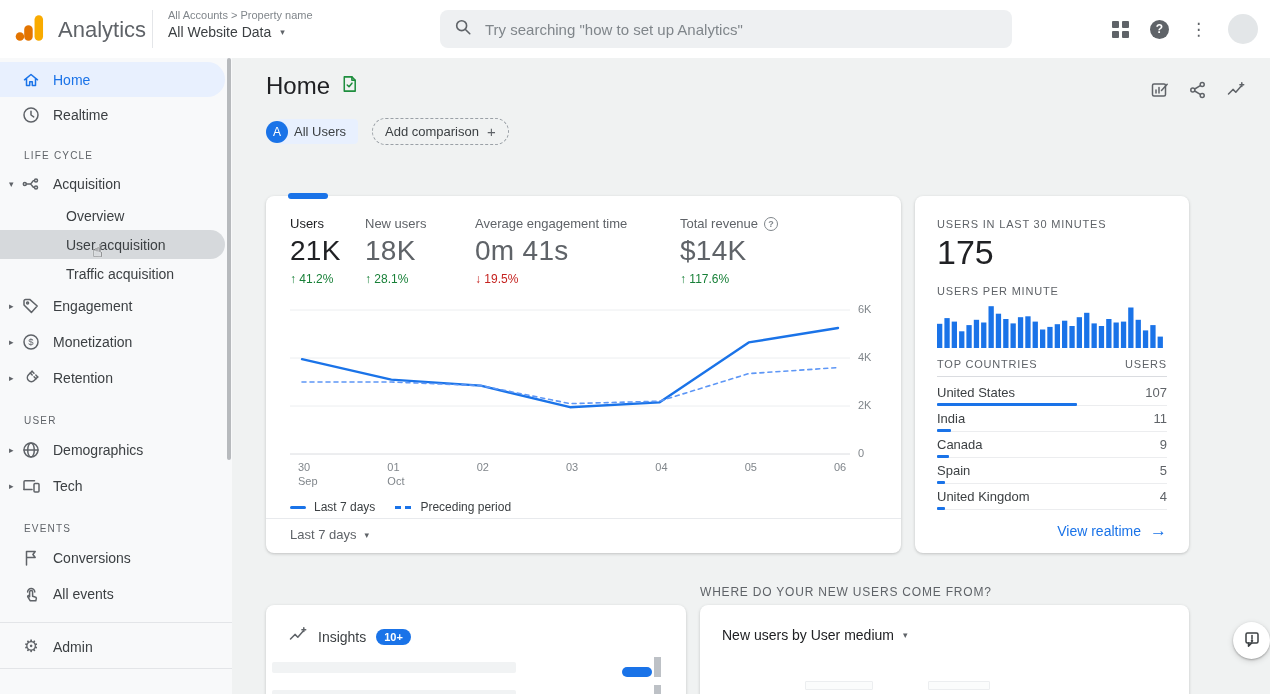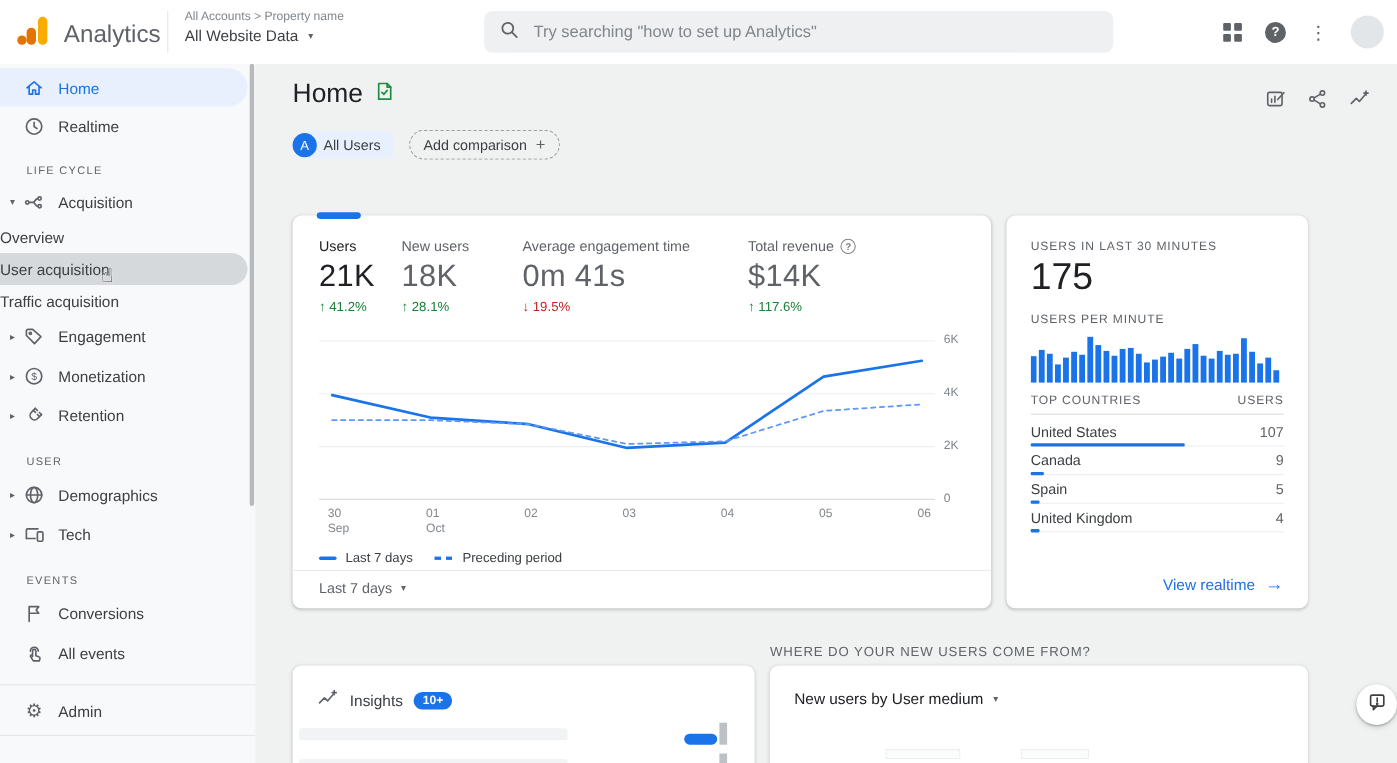--- a/index.html
+++ b/index.html
@@ -32,21 +32,21 @@
   aside{position:absolute;top:58px;left:0;bottom:0;width:232px;background:#f8f9fa;padding-top:4px}
   .nav-item{display:flex;align-items:center;height:35px;margin-right:7px;font-size:14px;color:#3c4043;cursor:pointer;position:relative}
   .nav-item.h36{height:36px}
   .nav-item.active{color:#1a73e8;background:#e8f0fe;border-radius:0 18px 18px 0}
   .nav-caret{width:18px;padding-left:9px;font-size:9px;color:#5f6368;flex:none}
   .nav-icon{width:20px;height:20px;margin-left:3px;flex:none;display:flex;align-items:center;justify-content:center}
   .nav-icon svg{stroke:#5f6368;fill:none;stroke-width:1.5;stroke-linecap:round;stroke-linejoin:round}
   .nav-item.active .nav-icon svg{stroke:#1a73e8}
   .gear-glyph{font-size:17px;color:#5f6368;line-height:1}
   .nav-label{margin-left:12px;white-space:nowrap}
-  .nav-child{display:flex;align-items:center;height:29px;margin-right:7px;font-size:14px;color:#3c4043;
+  .nav-child{display:flex;align-items:center;height:29px;margin-right:7px;padding-left:66px;font-size:14px;color:#3c4043;
              cursor:pointer;border-radius:0 16px 16px 0}
   .nav-child.hovered{background:#d6d9dc}
   .section-label{height:22px;margin-top:12px;padding-left:24px;font-size:10px;letter-spacing:1.2px;font-weight:400;
                  color:#5f6368;display:flex;align-items:center}
   .section-label.mt8{margin-top:8px;height:28px;align-items:flex-end;padding-bottom:6px}
   .aside-divider{height:1px;background:#e3e5e8;margin:10px 0 6px 0}
   .aside-divider.below{margin:4px 0 0 0}
   .aside-scrollbar{position:absolute;right:1px;top:0;width:4px;height:402px;background:#b7babd;border-radius:2px;cursor:pointer}
   .cursor-glyph{position:absolute;left:92px;top:182px;font-size:18px;color:#202124;z-index:3;
                 text-shadow:0 0 2px #fff,0 0 2px #fff}
@@ -506,20 +506,25 @@
         <span>TOP COUNTRIES</span>
         <span>USERS</span>
       </div>
       <div class="rt-rows">
         <div class="rt-row">
           <span class="name">United States</span>
           <span class="num">107</span>
           <span class="country-bar" style="width: 61%;"></span>
         </div>
         <div class="rt-row">
+          <span class="name">India</span>
+          <span class="num">11</span>
+          <span class="country-bar" style="width: 6.27103%;"></span>
+        </div>
+        <div class="rt-row">
           <span class="name">Canada</span>
           <span class="num">9</span>
           <span class="country-bar" style="width: 5.13084%;"></span>
         </div>
         <div class="rt-row">
           <span class="name">Spain</span>
           <span class="num">5</span>
           <span class="country-bar" style="width: 3.5%;"></span>
         </div>
         <div class="rt-row">

